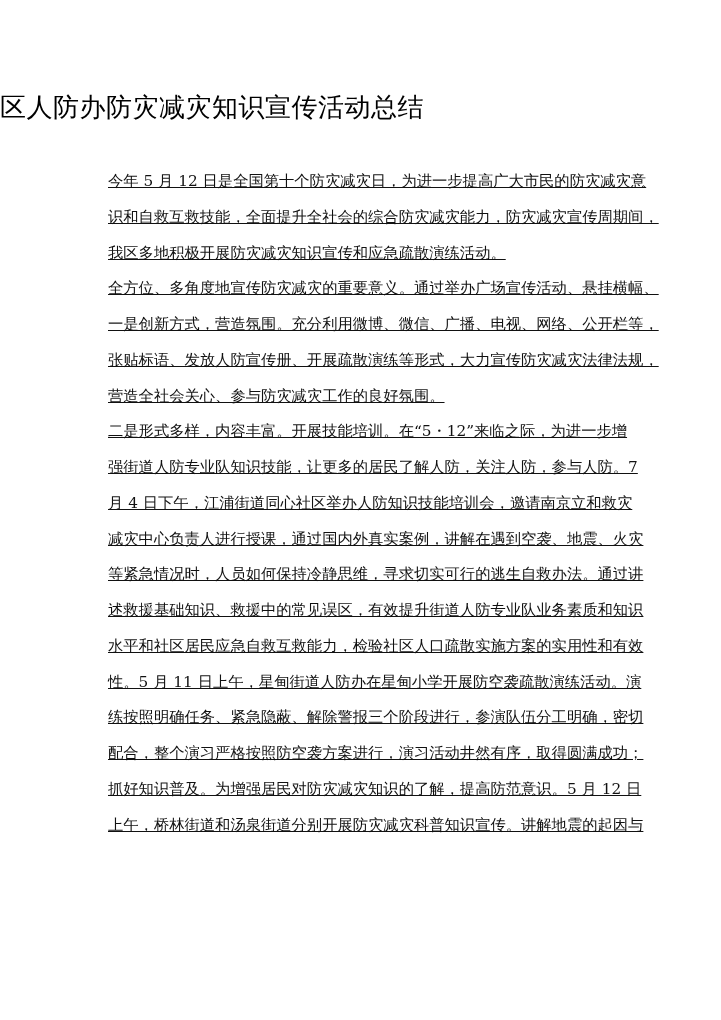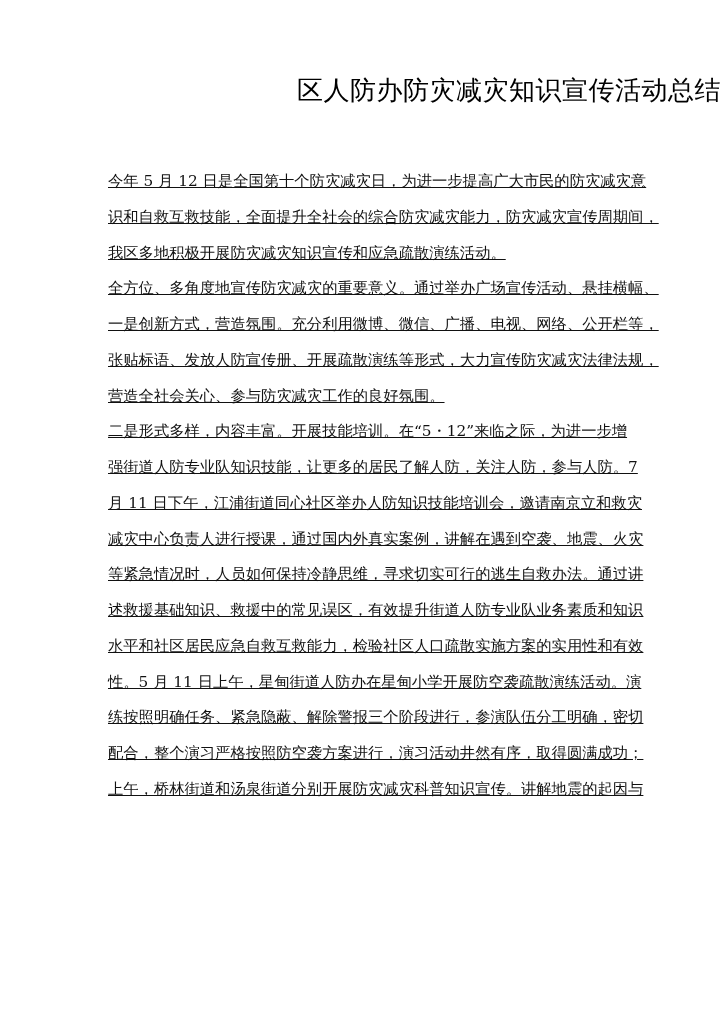--- a/index.html
+++ b/index.html
@@ -1,19 +1,19 @@
 <!DOCTYPE html>
 <html><head>
 <meta charset="utf-8">
 <style>
   html, body { margin: 0; padding: 0; background: #ffffff; }
   body { width: 721px; height: 1020px; position: relative; overflow: hidden;
          font-family: "DejaVu Serif", "Liberation Serif", serif; color: #111; }
   .page { position: absolute; left: 0; top: 0; width: 721px; height: 1020px; background: #fff; }
-  .title { position: absolute; left: 0; width: 721px; top: 72px; text-align: right;
+  .title { position: absolute; left: 0; width: 721px; top: 89px; text-align: left;
            font-size: 26px; line-height: 36px; letter-spacing: 0.5px; color: #000;
            font-family: "DejaVu Sans", "Liberation Sans", sans-serif; font-weight: normal; }
   .body { position: absolute; left: 108px; top: 164px; width: 506px; text-decoration: underline; }
   .line { height: 35.75px; line-height: 35.75px; font-size: 15.3px; white-space: nowrap;
           text-align: justify; text-align-last: justify; letter-spacing: 0; color: #111; }
   .line.last { text-align-last: left; }
 </style>
 </head>
 <body>
 
@@ -22,23 +22,24 @@
   <div class="body" id="body">
       <div class="line"> 今年 5 月 12 日是全国第十个防灾减灾日，为进一步提高广大市民的防灾减灾意</div>
       <div class="line">识和自救互救技能，全面提升全社会的综合防灾减灾能力，防灾减灾宣传周期间，</div>
       <div class="line last">我区多地积极开展防灾减灾知识宣传和应急疏散演练活动。</div>
       <div class="line">全方位、多角度地宣传防灾减灾的重要意义。通过举办广场宣传活动、悬挂横幅、</div>
       <div class="line">一是创新方式，营造氛围。充分利用微博、微信、广播、电视、网络、公开栏等，</div>
       <div class="line">张贴标语、发放人防宣传册、开展疏散演练等形式，大力宣传防灾减灾法律法规，</div>
       <div class="line last">营造全社会关心、参与防灾减灾工作的良好氛围。</div>
       <div class="line">二是形式多样，内容丰富。开展技能培训。在“5・12”来临之际，为进一步增</div>
       <div class="line">强街道人防专业队知识技能，让更多的居民了解人防，关注人防，参与人防。7</div>
-      <div class="line">月 11 日下午，江浦街道同心社区举办人防知识技能培训会，邀请南京立和救灾</div>
+      <div class="line">月 4 日下午，江浦街道同心社区举办人防知识技能培训会，邀请南京立和救灾</div>
       <div class="line">减灾中心负责人进行授课，通过国内外真实案例，讲解在遇到空袭、地震、火灾</div>
       <div class="line">等紧急情况时，人员如何保持冷静思维，寻求切实可行的逃生自救办法。通过讲</div>
       <div class="line">述救援基础知识、救援中的常见误区，有效提升街道人防专业队业务素质和知识</div>
       <div class="line">水平和社区居民应急自救互救能力，检验社区人口疏散实施方案的实用性和有效</div>
       <div class="line">性。5 月 11 日上午，星甸街道人防办在星甸小学开展防空袭疏散演练活动。演</div>
       <div class="line">练按照明确任务、紧急隐蔽、解除警报三个阶段进行，参演队伍分工明确，密切</div>
       <div class="line">配合，整个演习严格按照防空袭方案进行，演习活动井然有序，取得圆满成功；</div>
+      <div class="line">抓好知识普及。为增强居民对防灾减灾知识的了解，提高防范意识。5 月 12 日</div>
       <div class="line">上午，桥林街道和汤泉街道分别开展防灾减灾科普知识宣传。讲解地震的起因与</div>
     </div>
 </div>
 
 </body></html>

